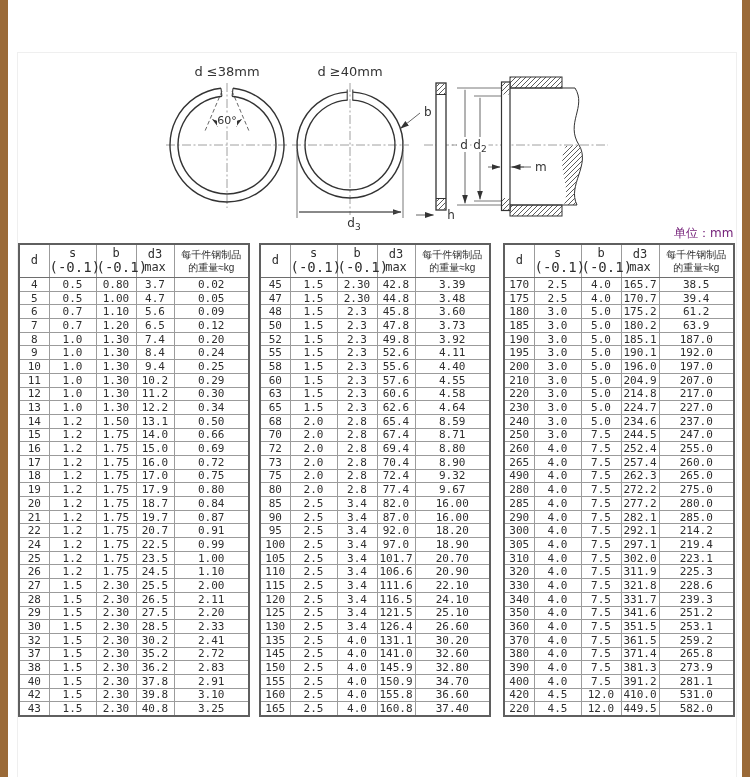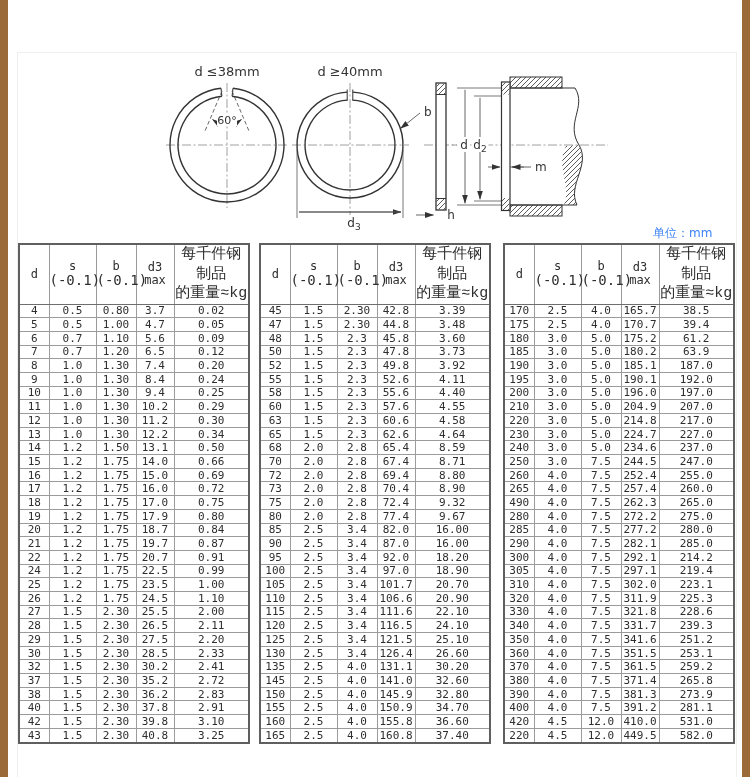--- a/index.html
+++ b/index.html
@@ -4,32 +4,32 @@
 <style>
   html,body{margin:0;padding:0;background:#ffffff;}
   body{width:750px;height:777px;position:relative;overflow:hidden;
        font-family:"DejaVu Sans",sans-serif;color:#2e2e2e;}
   .side-strip{position:absolute;top:0;height:777px;width:8px;background:#9a6a38;}
   .side-strip.left{left:0;}
   .side-strip.right{left:742px;}
   .panel{position:absolute;left:17px;top:52px;width:718px;height:725px;
          border:1px solid #efefef;border-bottom:none;background:#fff;}
   .diagram{position:absolute;left:158px;top:55px;}
-  .unit-note{position:absolute;left:653px;top:225px;font-size:12px;color:#3b82f6;}
+  .unit-note{position:absolute;left:674px;top:225px;font-size:12px;color:#701a75;}
   .tables{position:absolute;left:18px;top:243px;display:flex;}
   table{border-collapse:collapse;table-layout:fixed;width:232px;
         border:2px solid #5f5f5f;background:#fff;}
   table.g1{margin-right:9px;} table.g2{margin-right:12px;}
   th,td{border:1px solid #9b9b9b;padding:0;text-align:center;color:#2e2e2e;}
   th{height:32px;font-weight:normal;font-family:"DejaVu Sans Mono",monospace;
      font-size:12px;line-height:1.1;border-bottom:1px solid #6e6e6e;}
   td{height:12.7px;font-family:"DejaVu Sans Mono",monospace;font-size:11px;line-height:1;}
   .tol{font-size:14px;display:block;}
   .maxl{font-size:12px;display:block;}
-  .wt{font-family:Liberation Mono, monospace;font-size:15px;display:block;line-height:1.3;}
+  .wt{font-family:Liberation Sans, sans-serif;font-size:10px;display:block;line-height:1.3;}
   svg text{font-family:"DejaVu Sans",sans-serif;fill:#333;}
 </style>
 </head>
 <body>
 
 <div class="side-strip left"></div>
 <div class="side-strip right"></div>
 <div class="panel"></div>
 
 <svg class="diagram" width="462" height="177" viewBox="0 0 462 177">

